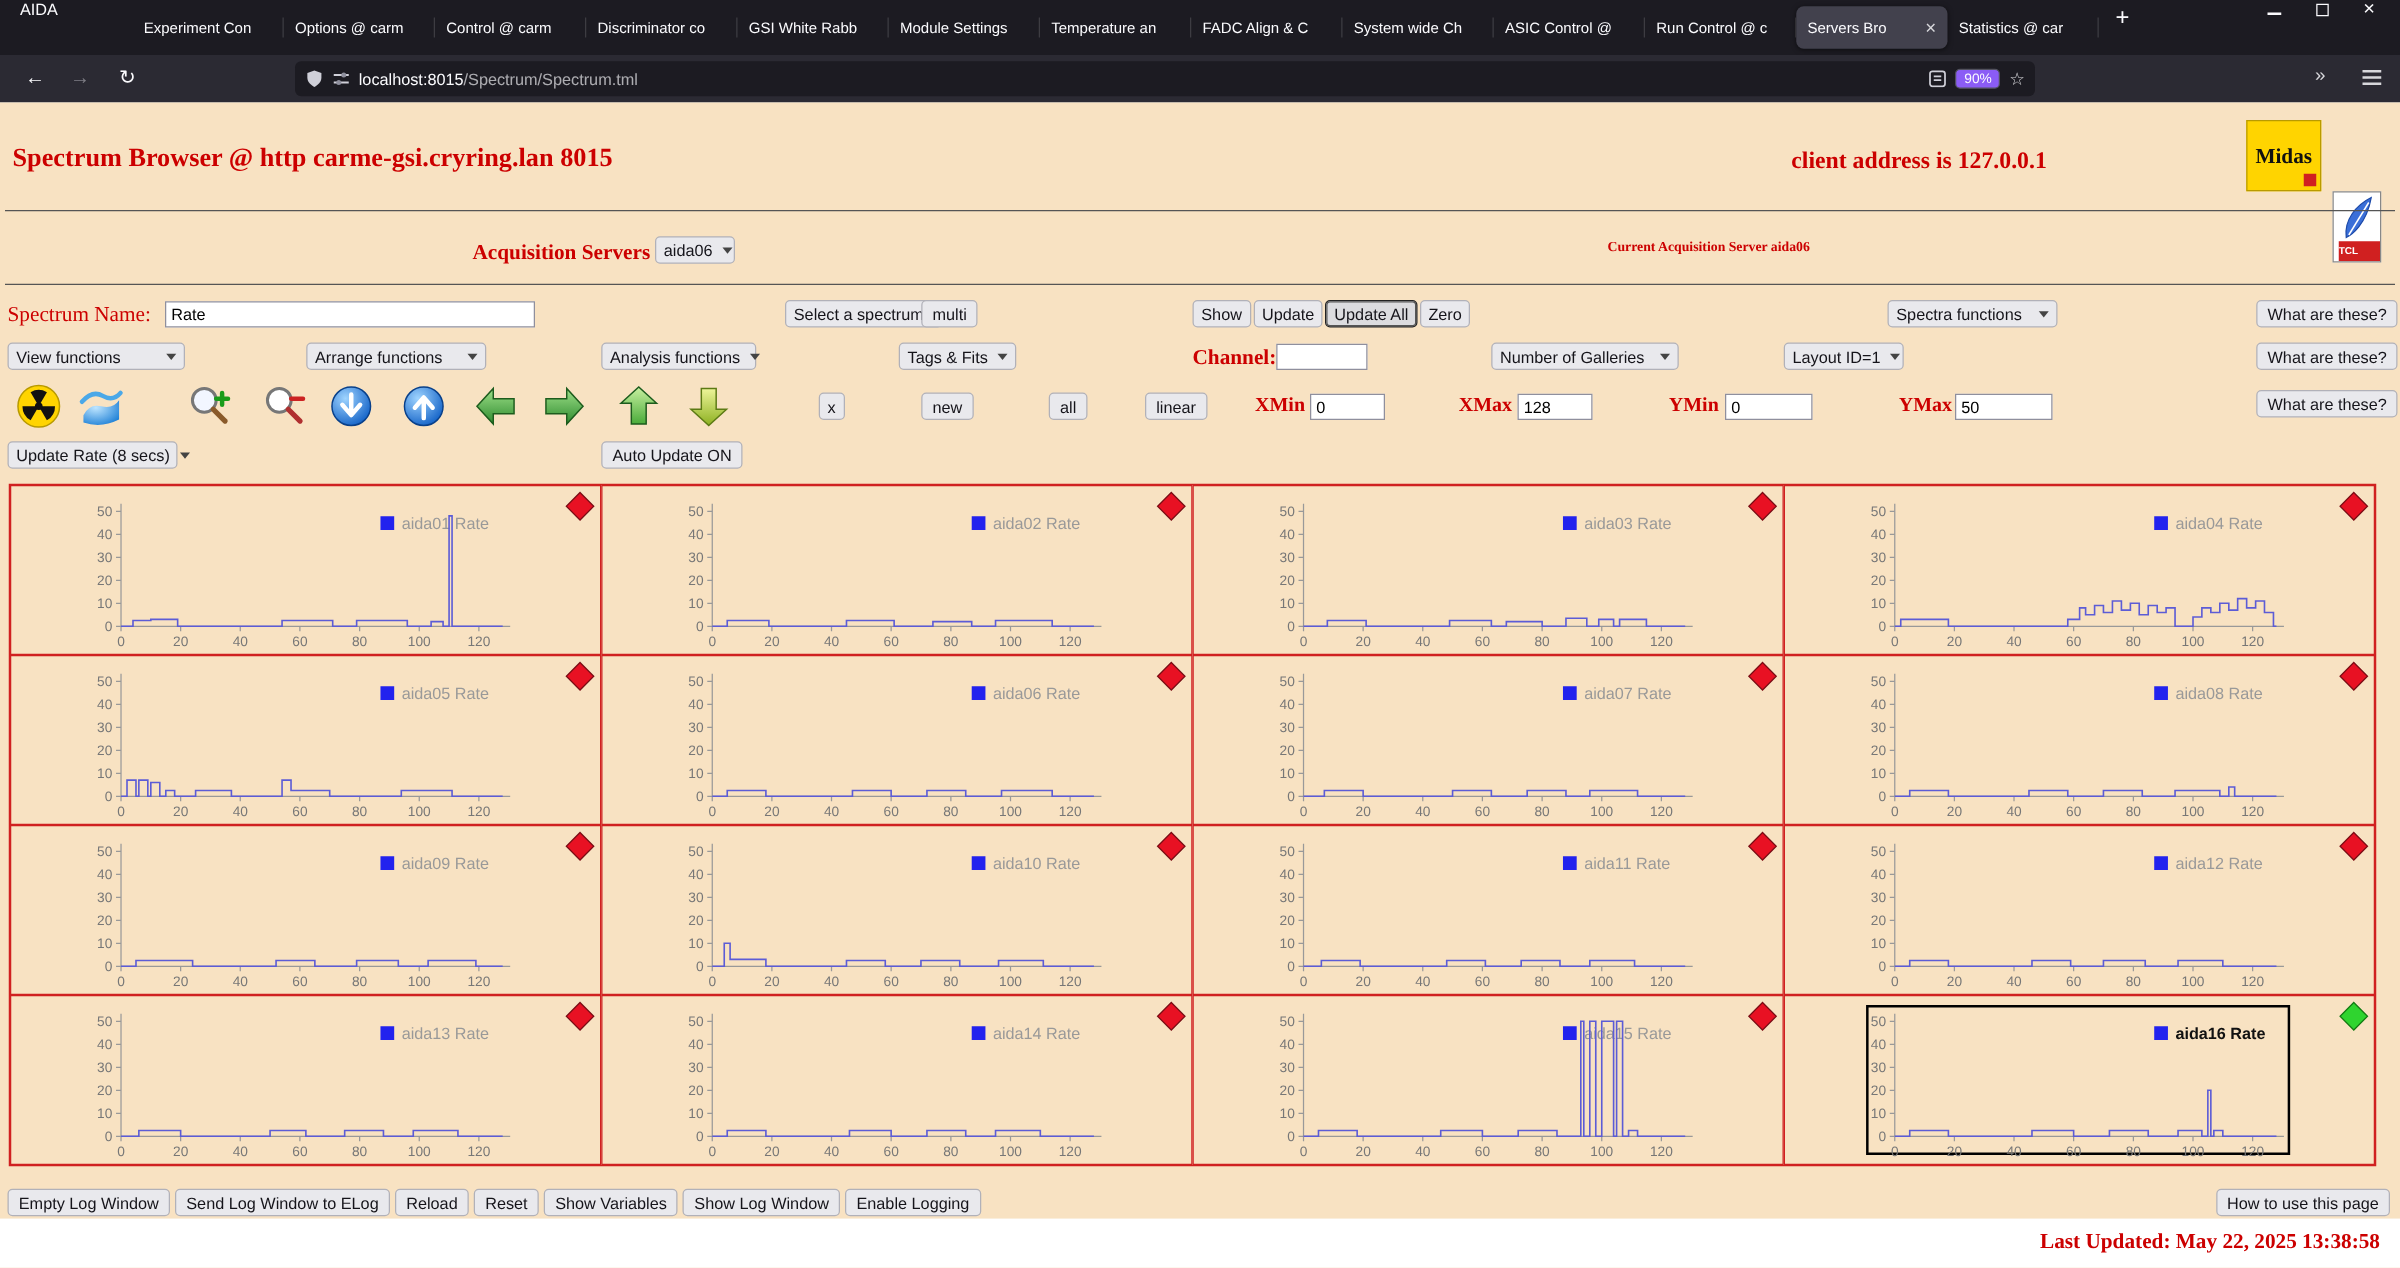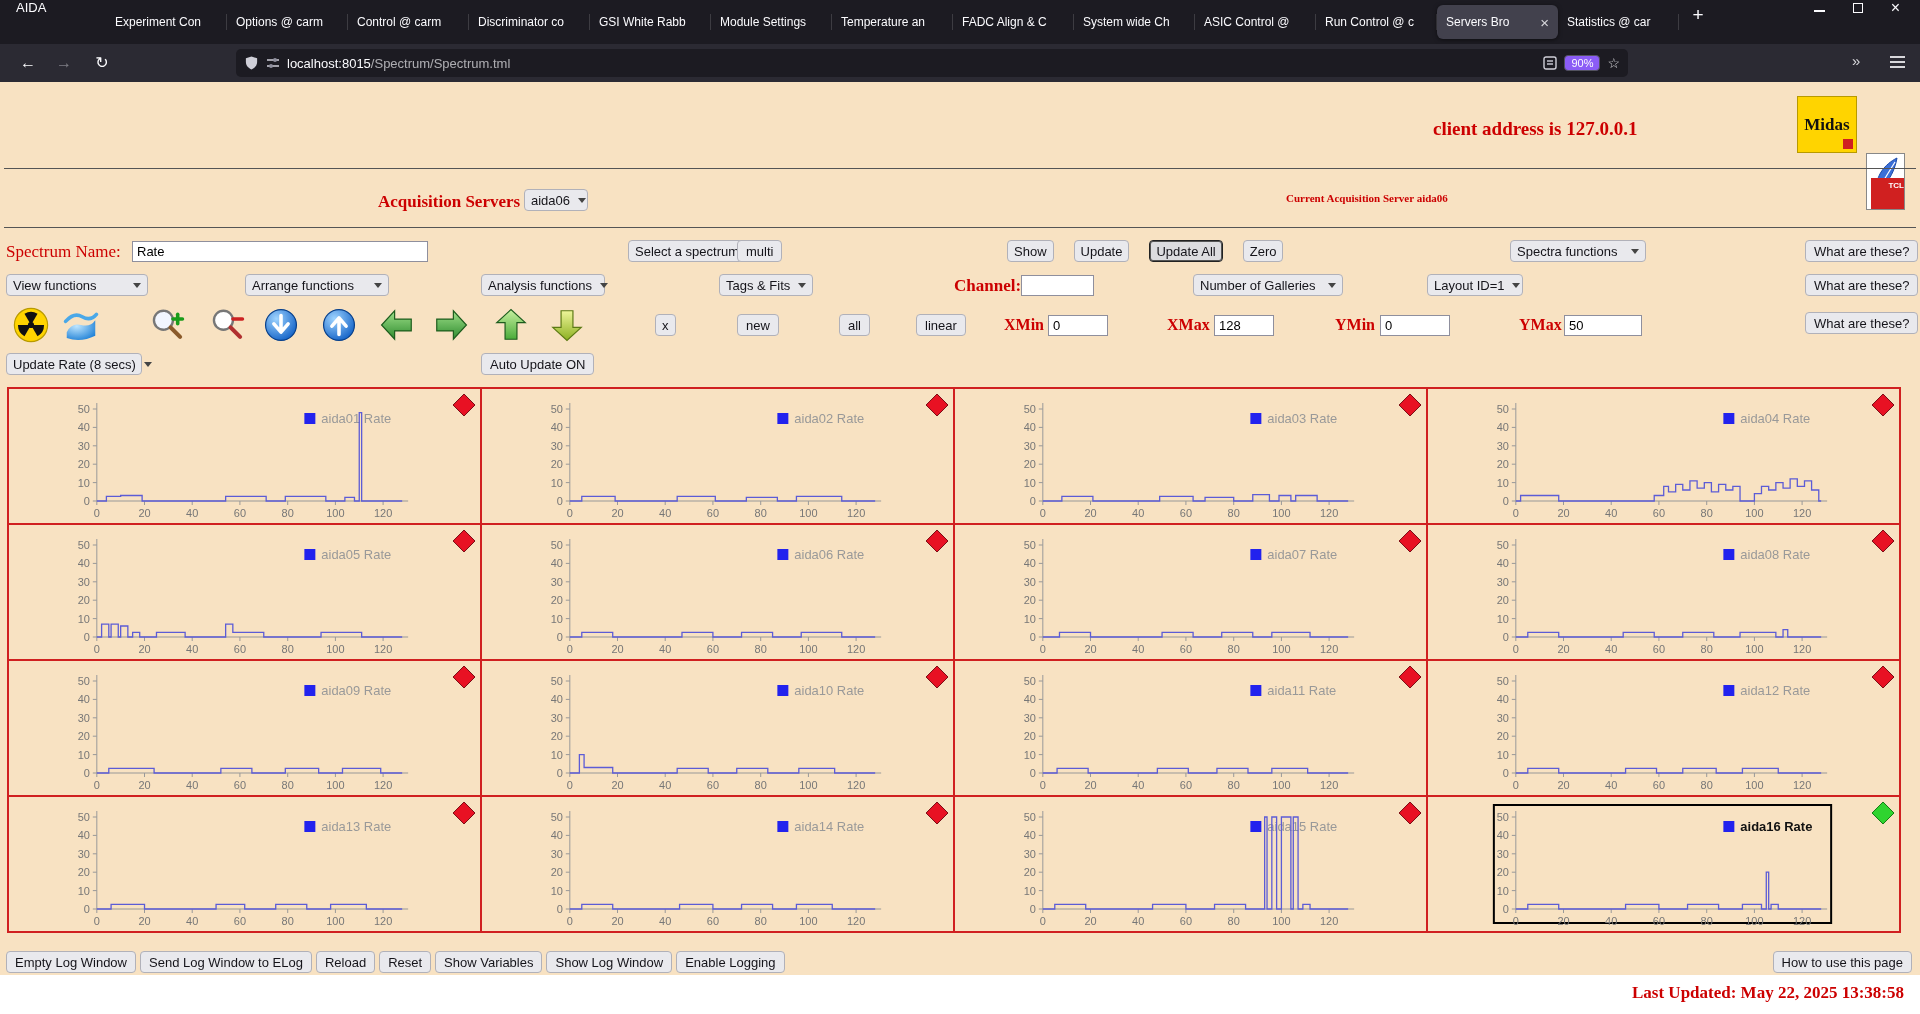--- a/index.html
+++ b/index.html
@@ -50,21 +50,21 @@
   .sel .arr{width:0;height:0;border-left:4px solid transparent;border-right:4px solid transparent;border-top:5px solid #444;margin-left:auto}
   .tin{border:1px solid #8f8f9d;background:#fff;height:21px;font:13px "Liberation Sans",sans-serif;padding:1px 4px}
   .icon36{width:38px;height:38px;display:inline-block}
   .icon36 svg{width:100%;height:100%}
 
   .logo-midas{width:60px;height:57px;background:#ffd400;border:1px solid #b89a00;display:flex;align-items:center;justify-content:center;position:relative}
   .logo-midas span{font-family:"Liberation Serif",serif;font-weight:bold;font-size:17px;color:#111}
   .logo-midas i{position:absolute;right:3px;bottom:3px;width:10px;height:10px;background:#d02020}
   .logo-tcl{width:39px;height:57px;background:#fff;border:1px solid #888;position:relative;overflow:hidden}
   .logo-tcl .feather{position:absolute;left:4px;top:2px;width:30px;height:38px}
-  .logo-tcl .band{position:absolute;left:4px;right:0;bottom:0;height:31px;background:#d02020;color:#fff;font-size:8px;font-weight:bold;text-align:right;line-height:16px}
+  .logo-tcl .band{position:absolute;left:4px;right:0;bottom:0;height:16px;background:#d02020;color:#fff;font-size:8px;font-weight:bold;text-align:left;line-height:16px}
 
   
   .charts-grid{position:absolute;left:7px;top:305px;width:1894px;height:546px;display:grid;grid-template-columns:repeat(4,1fr);grid-template-rows:repeat(4,1fr);border:1px solid #d02020}
   .chart-cell{border:1px solid #d02020;position:relative}
   .chart-cell svg{position:absolute;left:0;top:0;width:100%;height:100%}
   .chart-cell text.tick{font:11px "Liberation Sans",sans-serif;fill:#777}
   .chart-cell text.legend{font:13px "Liberation Sans",sans-serif;fill:#999}
   .chart-cell text.legend.sel{fill:#111;font-weight:bold}
 
   .footer-btns{position:absolute;left:6px;top:869px;display:flex;gap:4px}
@@ -157,20 +157,21 @@
     <div class="chev" style="left:1852px">»</div>
     <div class="hamburger" style="left:1890px">
         <i></i>
         <i></i>
         <i></i>
       </div>
   </div>
 
   <div class="page">
 
+    <div class="abs rser title" style="left:10px;top:32px">Spectrum Browser @ http carme-gsi.cryring.lan 8015</div>
     <div class="abs rser client" style="left:1433px;top:36px">client address is 127.0.0.1</div>
     <div class="abs logo-midas" style="left:1797px;top:14px">
         <span>Midas</span>
         <i></i>
       </div>
     <div class="abs logo-tcl" style="left:1866px;top:14px">
       <svg class="feather" viewBox="0 0 30 38">
           <path d="M26 2 C14 8 4 20 6 34 C10 32 22 24 26 2 Z" fill="#3a6fd8" stroke="#1d4aa8"></path>
           <line x1="8" y1="32" x2="24" y2="6" stroke="#fff" stroke-width="1.2"></line>
         </svg>
@@ -188,21 +189,21 @@
 
     <div class="hr" style="top:145px"></div>
 
     <div class="abs rser" style="left:6px;top:160px;font-size:17px">Spectrum Name:</div>
     <input class="abs tin" style="left: 132px; top: 159px; width: 296px;" value="Rate">
     <div class="abs sel" style="left:628px;top:158px;width:126px">
         <span>Select a spectrum</span>
         <span class="arr"></span>
       </div>
     <button class="abs btn" style="left:737px;top:158px">multi</button>
-    <div class="abs" style="left:1007px;top:158px;display:flex;gap:20px">
+    <div class="abs" style="left:954px;top:158px;display:flex;gap:2px">
       <button class="btn small">Show</button>
       <button class="btn small">Update</button>
       <button class="btn small active">Update All</button>
       <button class="btn small">Zero</button>
     </div>
     <div class="abs sel" style="left:1510px;top:158px;width:136px">
         <span>Spectra functions</span>
         <span class="arr"></span>
       </div>
     <button class="abs btn" style="left:1805px;top:158px">What are these?</button>

